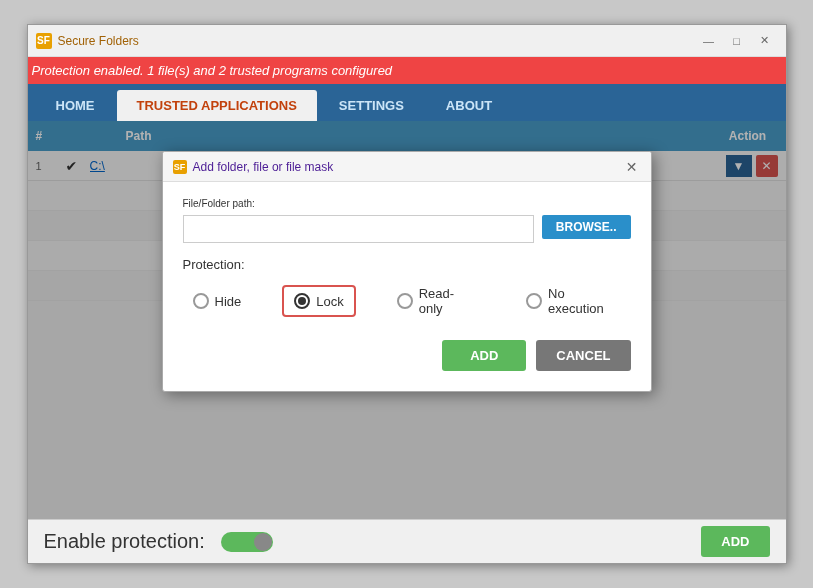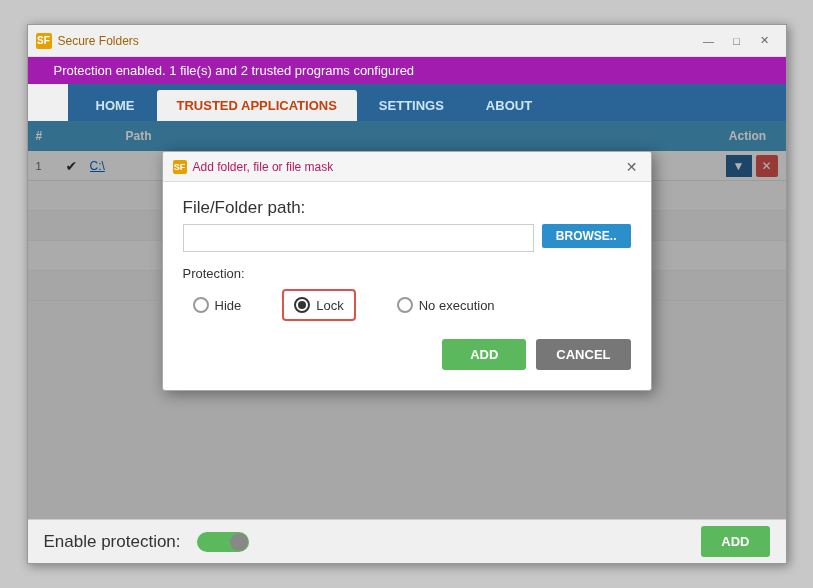--- a/index.html
+++ b/index.html
@@ -67,33 +67,33 @@
       border: none;
       cursor: pointer;
       font-size: 11px;
       color: #666;
       display: flex;
       align-items: center;
       justify-content: center;
     }
 
     .status-bar {
-      background: #a21caf;
-      color: white;
-      padding: 6px 26px;
+      background: #ef4444;
+      color: white;
+      padding: 6px 4px;
       font-size: 13px;
       font-weight: 500;
+      font-style: italic;
     }
 
     .nav-tabs {
       background: #2a6496;
       display: flex;
       padding: 6px 8px 0 8px;
       gap: 2px;
-      margin-left: 40px;
     }
 
     .nav-tab {
       padding: 8px 20px;
       font-size: 13px;
       font-weight: bold;
       color: #cce5f7;
       cursor: pointer;
       border-radius: 3px 3px 0 0;
       border: none;
@@ -215,21 +215,21 @@
     .bottom-bar {
       height: 44px;
       background: #f0f0f0;
       border-top: 1px solid #ccc;
       display: flex;
       align-items: center;
       padding: 0 16px;
     }
 
     .enable-label {
-      font-size: 17px;
+      font-size: 20px;
       color: #333;
       margin-right: 16px;
       font-weight: 400;
     }
 
     .toggle-container {
       display: flex;
       align-items: center;
       margin-right: auto;
     }
@@ -305,42 +305,42 @@
       justify-content: center;
       font-size: 9px;
       color: white;
       font-weight: bold;
       flex-shrink: 0;
     }
 
     .modal-title-text {
       flex: 1;
       font-size: 12px;
-      color: #be185d;
+      color: #4c1d95;
     }
 
     .modal-close {
       width: 18px;
       height: 18px;
       background: none;
       border: none;
       cursor: pointer;
       color: #666;
       font-size: 14px;
       display: flex;
       align-items: center;
       justify-content: center;
     }
 
     .modal-body {
       padding: 16px 20px 20px;
     }
 
     .field-label {
-      font-size: 17px;
+      font-size: 10px;
       color: #333;
       margin-bottom: 6px;
     }
 
     .path-row {
       display: flex;
       gap: 8px;
       margin-bottom: 14px;
     }
 
@@ -529,20 +529,24 @@
                 <span class="radio-text">Hide</span>
               </div>
 
               <div class="radio-item selected">
                 <div class="radio-circle checked">
                   <div class="radio-dot"></div>
                 </div>
                 <span class="radio-text">Lock</span>
               </div>
 
+              <div class="radio-item">
+                <div class="radio-circle"></div>
+                <span class="radio-text">Read-only</span>
+              </div>
 
               <div class="radio-item">
                 <div class="radio-circle"></div>
                 <span class="radio-text">No execution</span>
               </div>
             </div>
           </div>
 
           <div class="modal-actions">
             <button class="btn-add">ADD</button>

